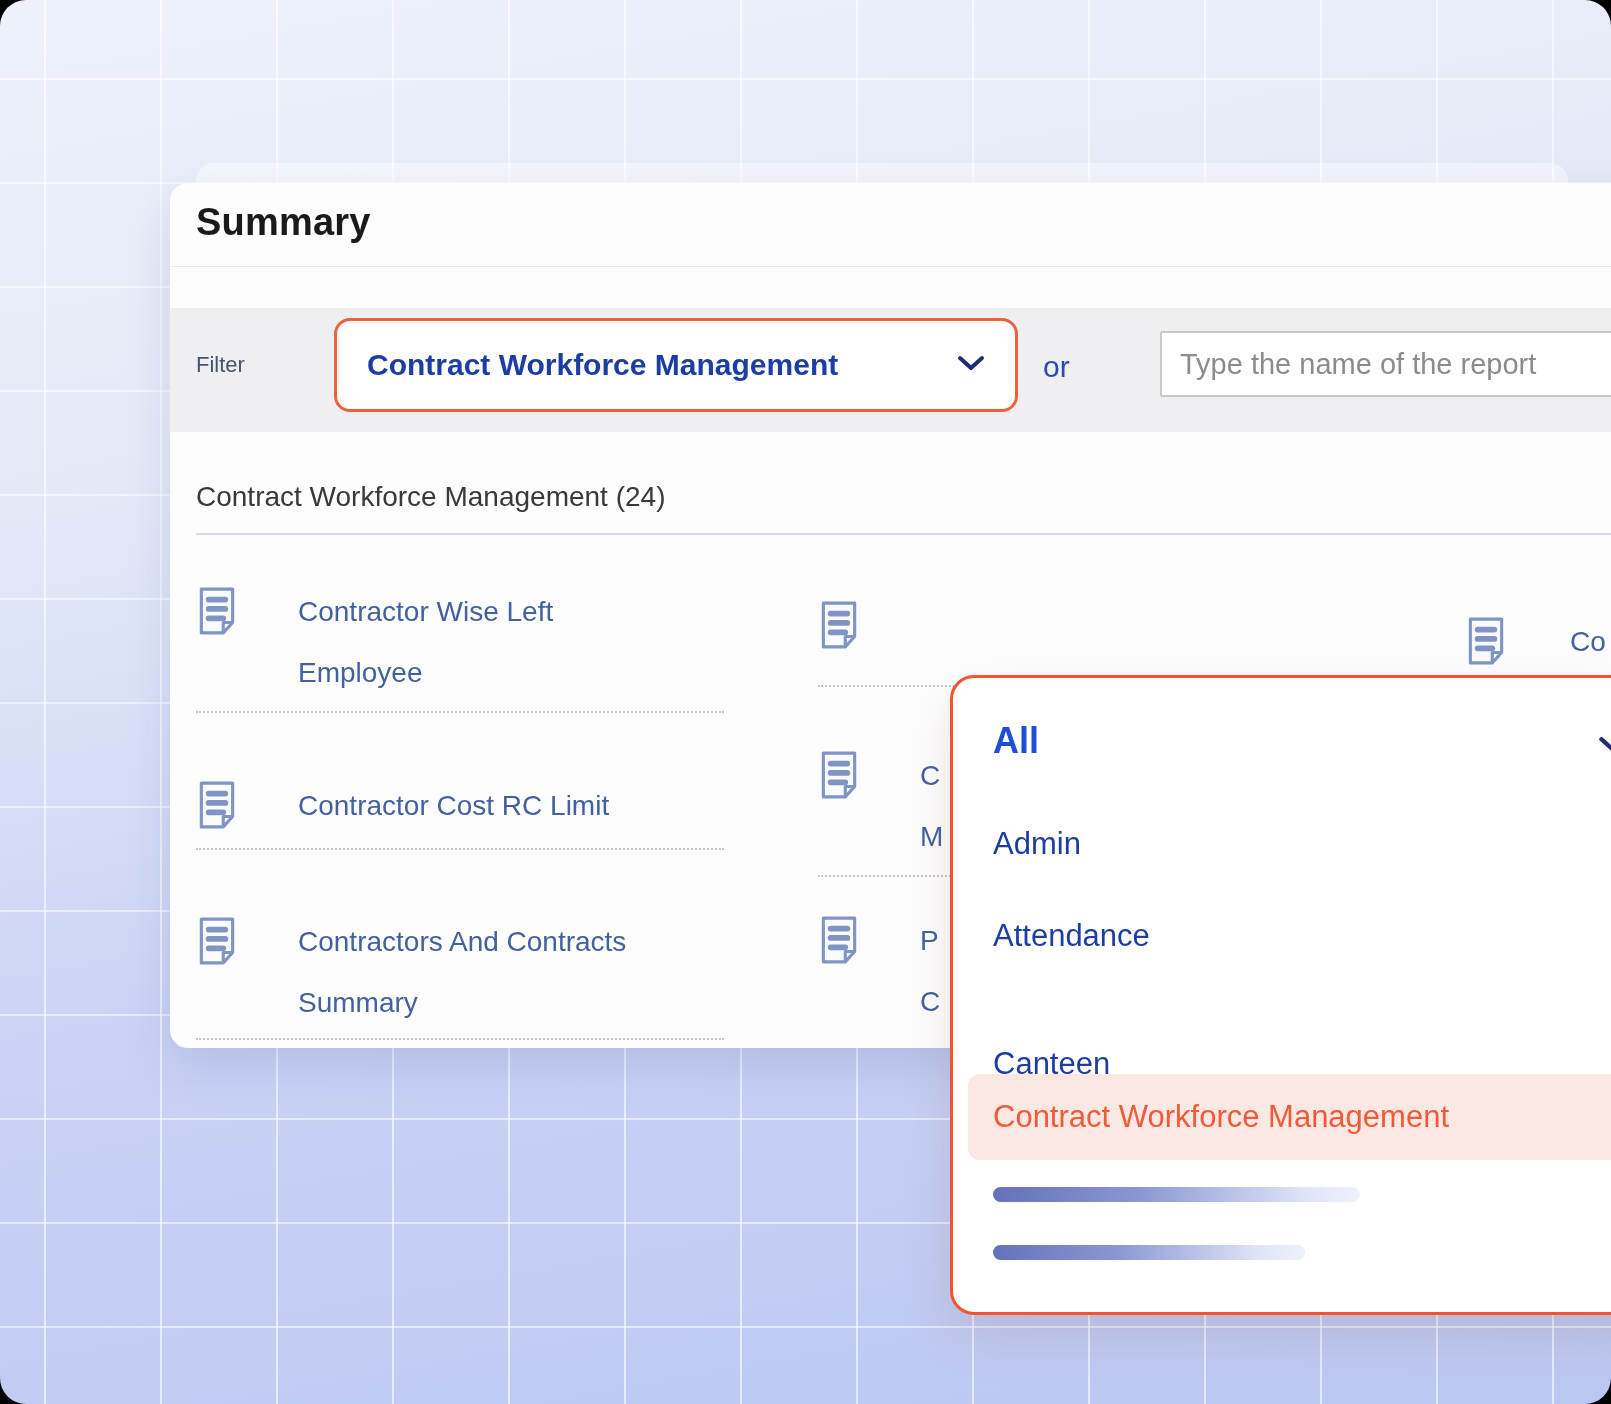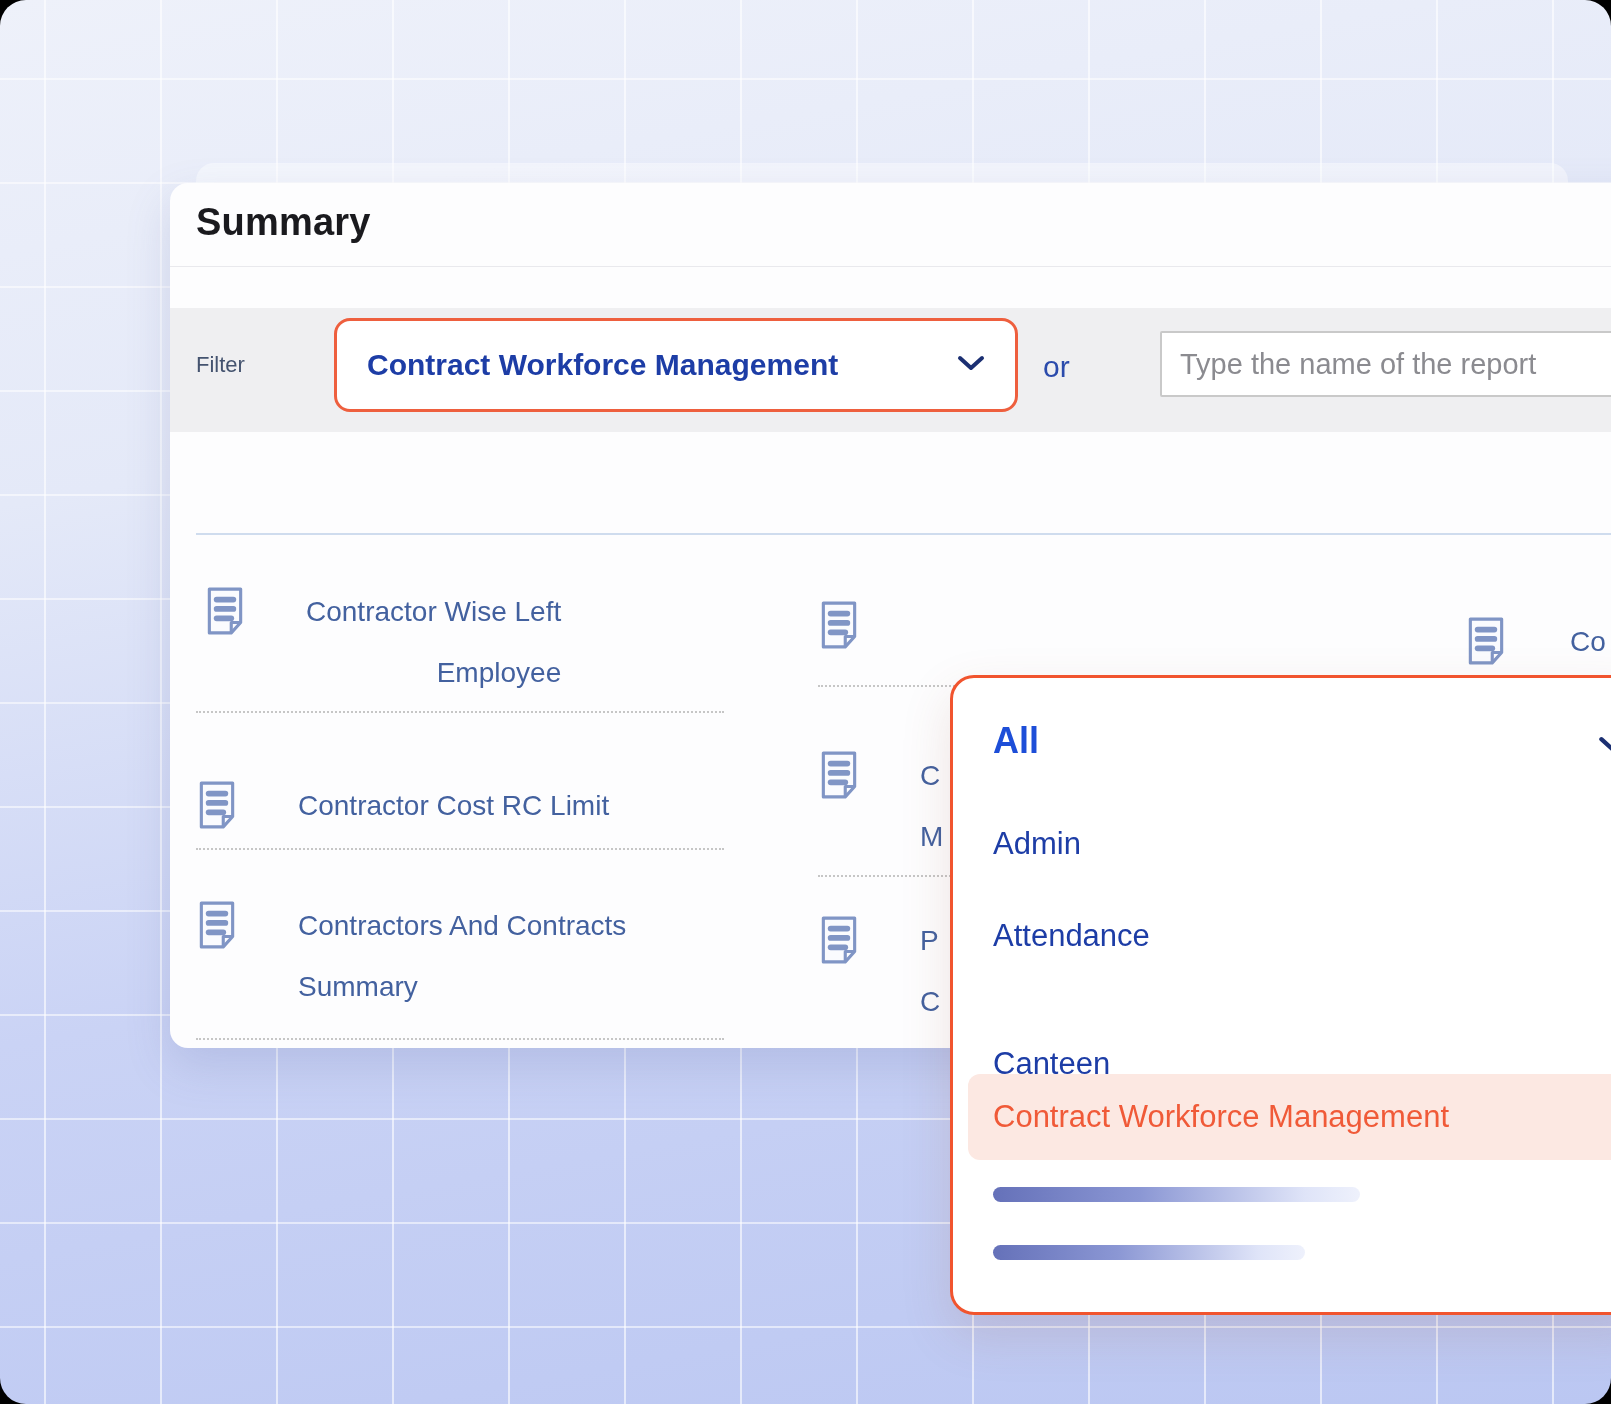--- a/index.html
+++ b/index.html
@@ -70,23 +70,24 @@
         <span>
           <svg width="28" height="17" viewBox="0 0 28 17">
                 <path d="M3 3l11 10L25 3" fill="none" stroke="#1b2f72" stroke-width="4" stroke-linecap="round" stroke-linejoin="round"></path>
               </svg>
         </span>
       </div>
       <div class="or-label">or</div>
       <input class="search-input" type="text" placeholder="Type the name of the report" style="">
     </div>
 
+    <div class="section-heading">Contract Workforce Management (24)</div>
     <div class="section-divider"></div>
 
-    <div class="item" style="left:34px;top:398px;width:530px;height:130px;text-align:right;">
+    <div class="item" style="left:26px;top:398px;width:530px;height:130px;">
       <span class="icon">
         <svg width="42" height="48" viewBox="0 0 40 46">
               <path d="M5 2h30v32l-9 10H5z" fill="#fafbfe" stroke="#8095c5" stroke-width="3" stroke-linejoin="round"></path>
               <path d="M35 34h-9v10" fill="none" stroke="#8095c5" stroke-width="3" stroke-linejoin="round"></path>
               <g stroke="#8095c5" stroke-width="5.5" stroke-linecap="round">
                 <line x1="12" y1="12" x2="28" y2="12"></line>
                 <line x1="12" y1="21" x2="28" y2="21"></line>
                 <line x1="12" y1="30" x2="26" y2="30"></line>
               </g>
             </svg>
@@ -109,21 +110,21 @@
                 <line x1="12" y1="30" x2="26" y2="30"></line>
               </g>
             </svg>
       </span>
       <div class="label">
         <div>Contractor Cost RC Limit</div>
       </div>
     </div>
     <div class="dotted" style="left:26px;top:665px;width:528px;"></div>
 
-    <div class="item" style="left:26px;top:712px;width:530px;height:126px;">
+    <div class="item" style="left:26px;top:728px;width:530px;height:126px;">
       <span class="icon">
         <svg width="42" height="48" viewBox="0 0 40 46">
               <path d="M5 2h30v32l-9 10H5z" fill="#fafbfe" stroke="#8095c5" stroke-width="3" stroke-linejoin="round"></path>
               <path d="M35 34h-9v10" fill="none" stroke="#8095c5" stroke-width="3" stroke-linejoin="round"></path>
               <g stroke="#8095c5" stroke-width="5.5" stroke-linecap="round">
                 <line x1="12" y1="12" x2="28" y2="12"></line>
                 <line x1="12" y1="21" x2="28" y2="21"></line>
                 <line x1="12" y1="30" x2="26" y2="30"></line>
               </g>
             </svg>

